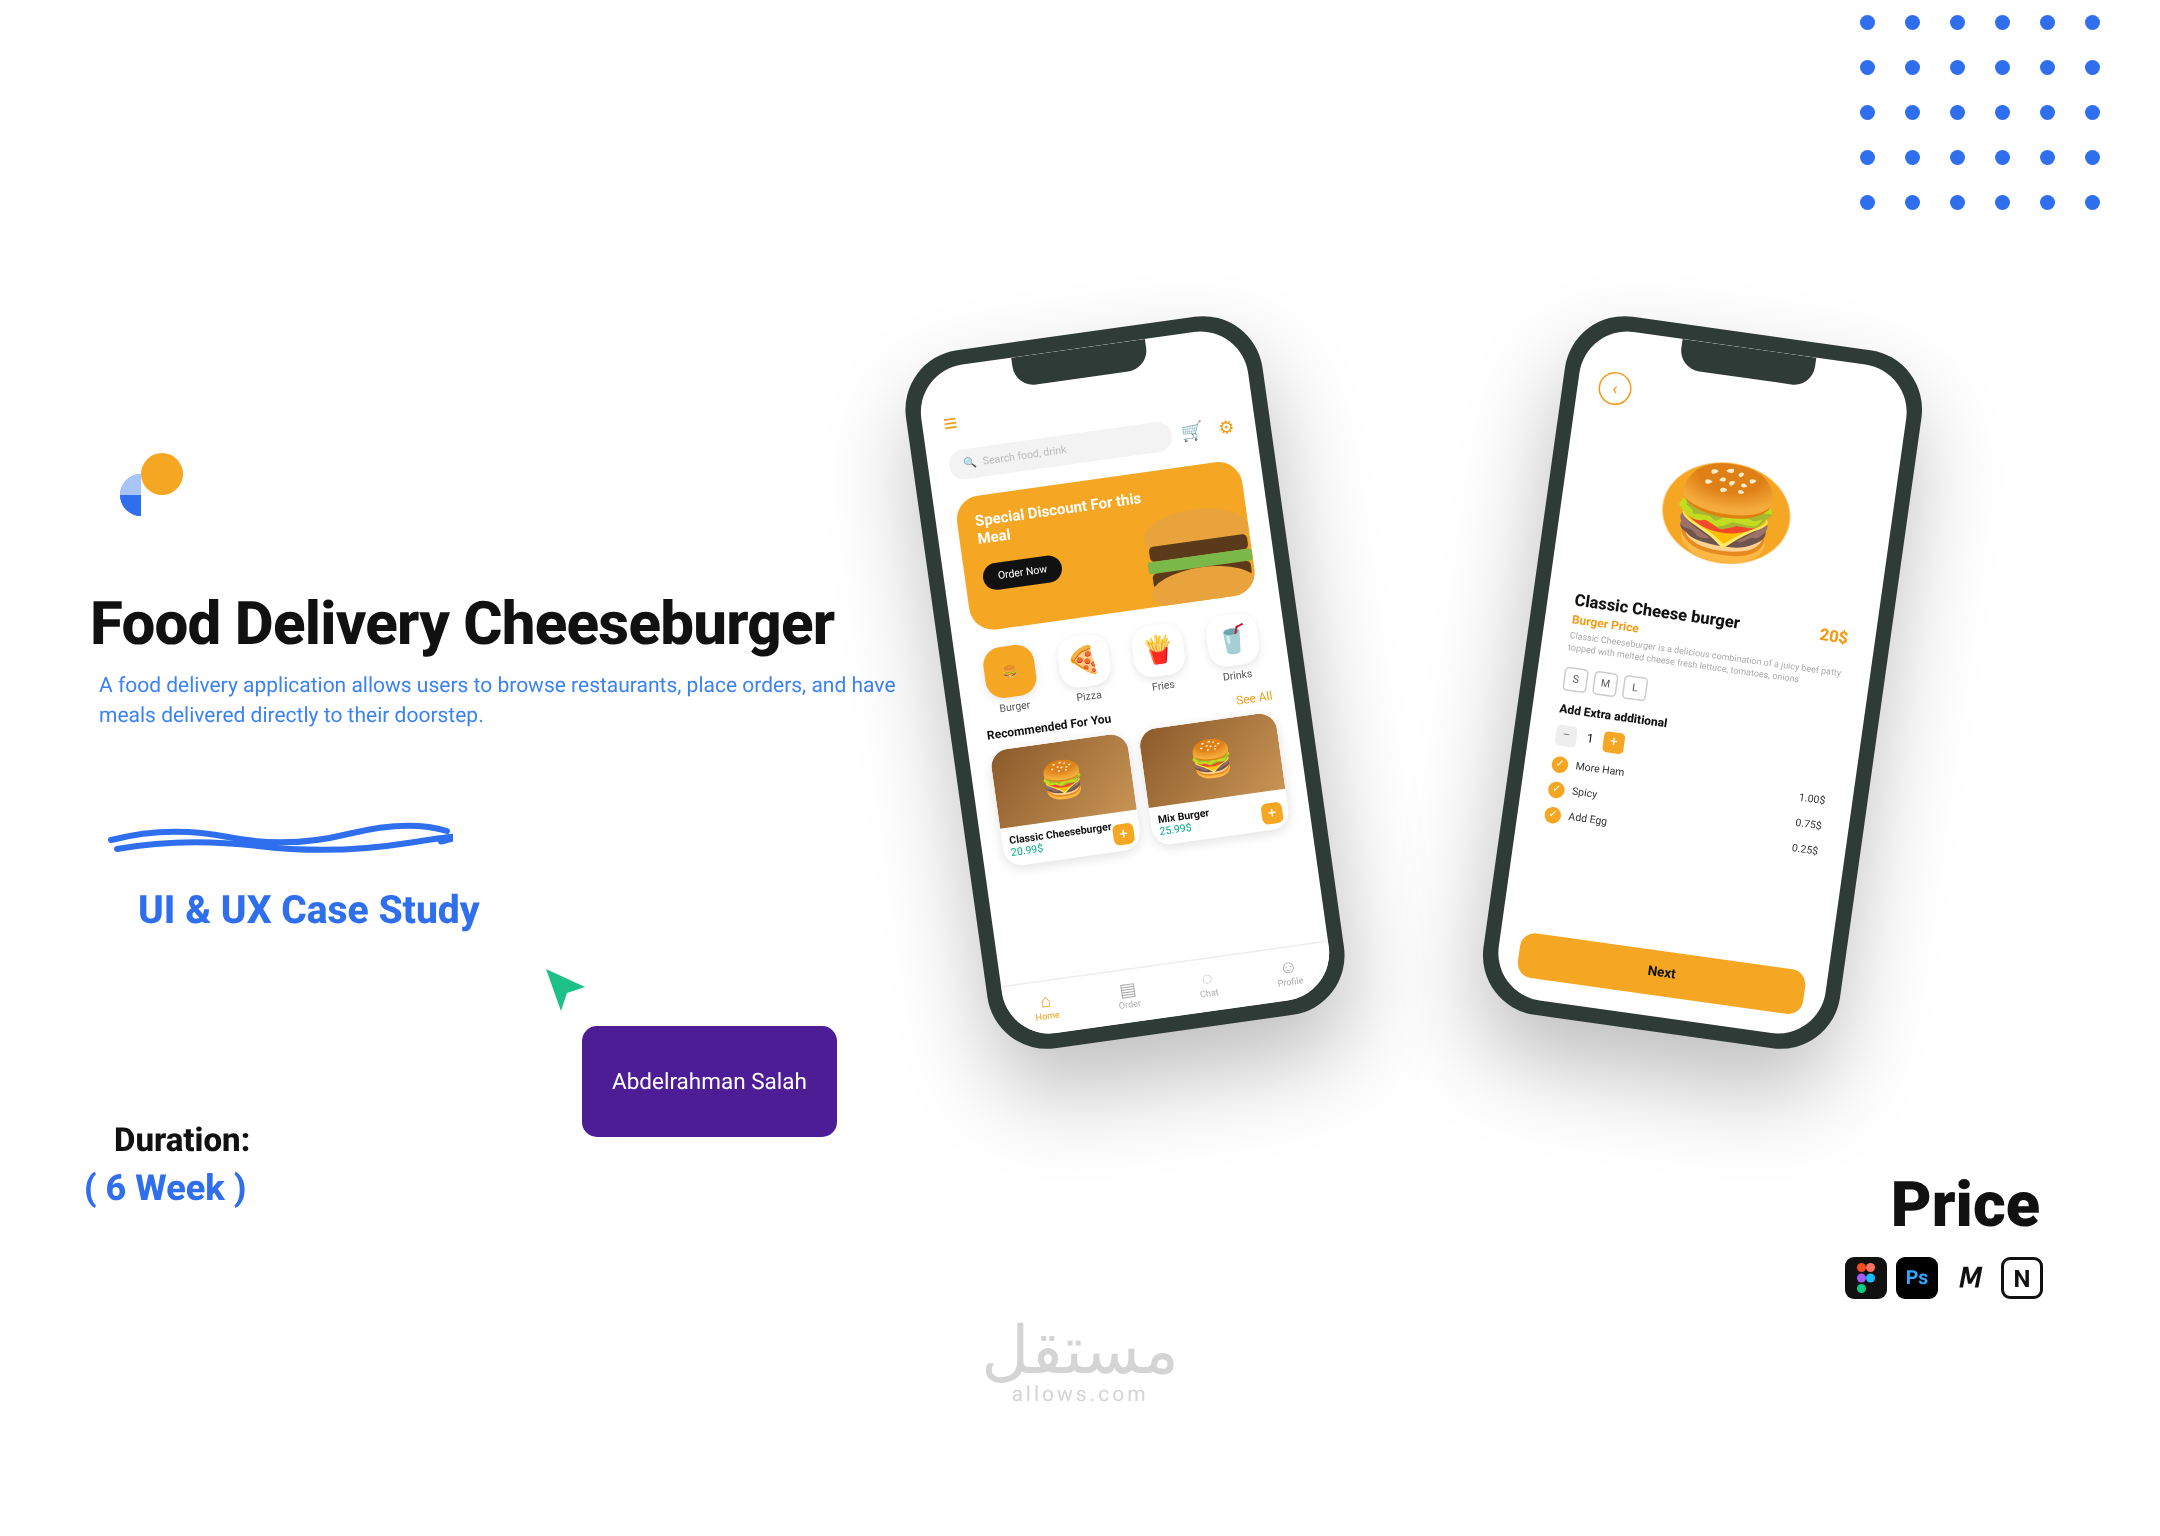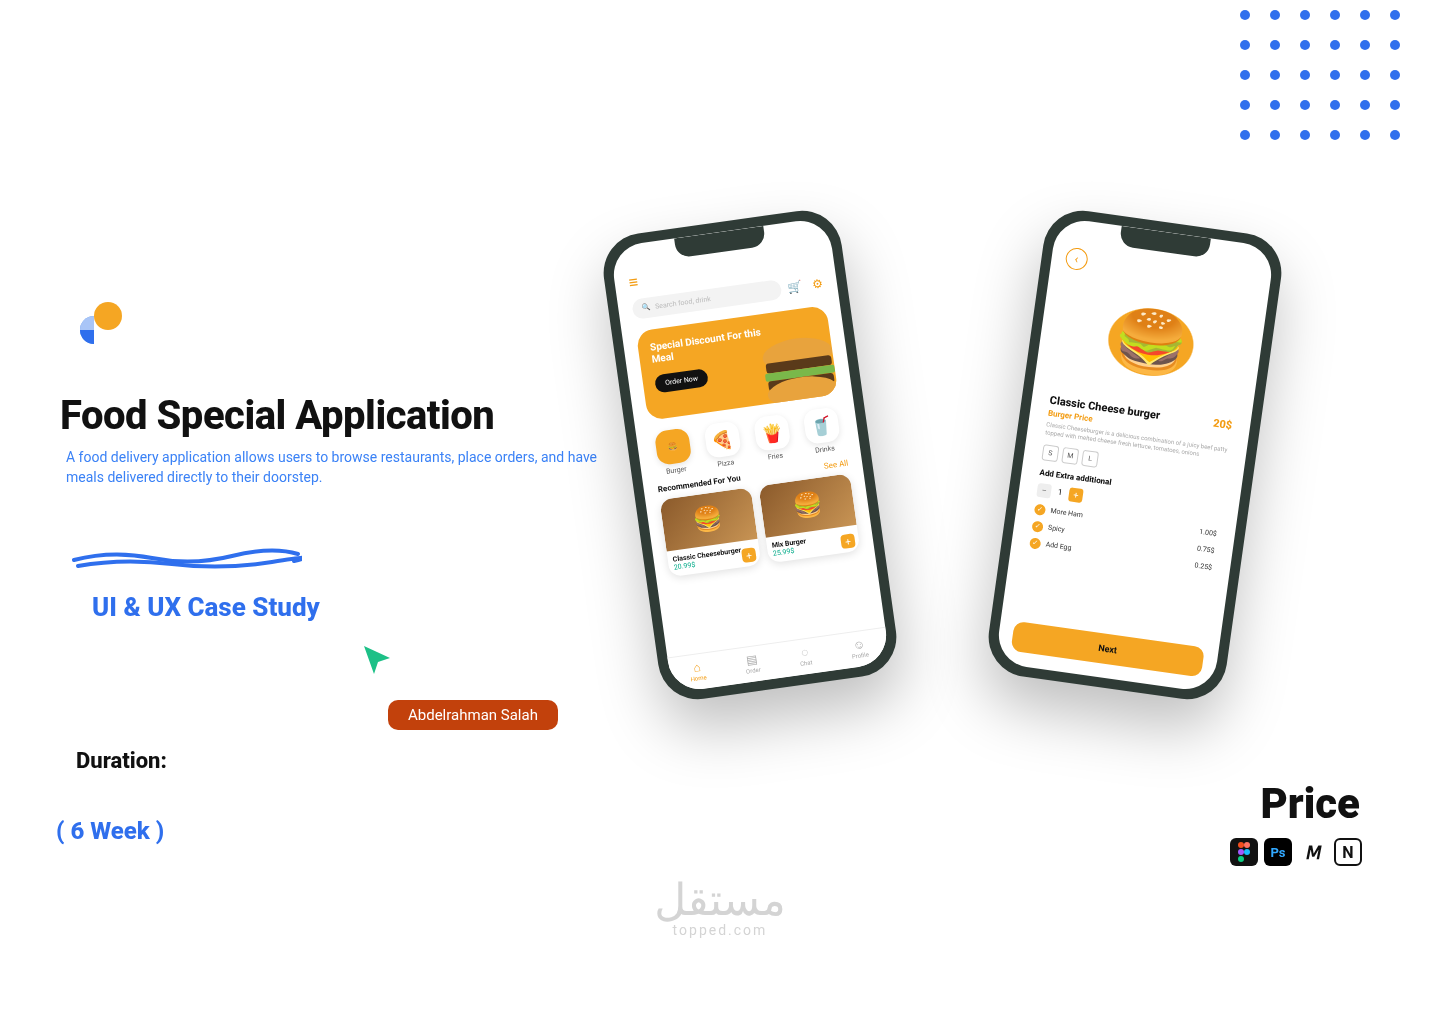--- a/index.html
+++ b/index.html
@@ -75,26 +75,26 @@
 }
 
 
 .cursor-wrap {
   position: absolute;
   top: 642px;
   left: 360px;
 }
 .cursor-wrap svg { display: block; }
 .name-tag {
-  margin-top: 24px;
+  margin-top: 8px;
   margin-left: 28px;
-  background: #c2410c;
+  background: #4c1d95;
   color: #fff;
   font-size: 15px;
-  padding: 6px 20px;
+  padding: 28px 20px;
   border-radius: 10px;
   display: inline-block;
 }
 
 
 .duration-label {
   position: absolute;
   top: 748px;
   left: 60px;
   font-size: 22px;
@@ -102,21 +102,20 @@
   color: #111;
   margin-left: 16px;
 }
 .duration-value {
   position: absolute;
   top: 778px;
   left: 56px;
   font-size: 24px;
   font-weight: 800;
   color: #2f6fed;
-  margin-top: 39px;
 }
 
 
 .tools-label {
   position: absolute;
   bottom: 196px;
   right: 80px;
   font-size: 42px;
   font-weight: 900;
   color: #111;
@@ -369,21 +368,21 @@
 
 <div class="logo">
   <svg width="56" height="56" viewBox="0 0 56 56">
     <circle cx="36" cy="16" r="14" fill="#f5a623"></circle>
     <path d="M22 16 A14 14 0 0 0 22 44 Z" fill="#639bf0"></path>
     <path d="M22 30 A14 14 0 0 0 8 30 L8 30 A14 14 0 0 0 22 44 Z" fill="#2f6fed"></path>
     <path d="M8 30 A14 14 0 0 1 22 16 L22 30 Z" fill="#a9c5f7"></path>
   </svg>
 </div>
 
-<h1 class="title">Food Special Application</h1>
+<h1 class="title">Food Delivery Cheeseburger</h1>
 <p class="desc">A food delivery application allows users to browse restaurants, place orders, and have meals delivered directly to their doorstep.</p>
 
 <div class="squiggle">
   <svg width="230" height="28" viewBox="0 0 230 28">
     <path d="M2 16 Q 40 6, 80 14 T 160 12 T 226 10" stroke="#2f6fed" stroke-width="4" fill="none" stroke-linecap="round"></path>
     <path d="M6 22 Q 50 14, 100 20 T 200 18 T 222 17" stroke="#2f6fed" stroke-width="4" fill="none" stroke-linecap="round"></path>
   </svg>
 </div>
 
 <div class="subtitle">UI &amp; UX Case Study</div>
@@ -409,21 +408,21 @@
         <circle cx="4" cy="17" r="3" fill="#0acf83"></circle>
       </svg>
   </div>
   <div class="tool-icon ps">Ps</div>
   <div class="tool-icon miro">𝘔</div>
   <div class="tool-icon notion">N</div>
 </div>
 
 <div class="watermark">
   <div class="ar">مستقل</div>
-  <div>topped.com</div>
+  <div>allows.com</div>
 </div>
 
 <div class="phones">
 
   <div class="phone phone-left">
     <div class="screen">
       <div class="notch"></div>
       <div class="s1-top">
         <div class="s1-menu">≡</div>
         <div class="s1-search">

